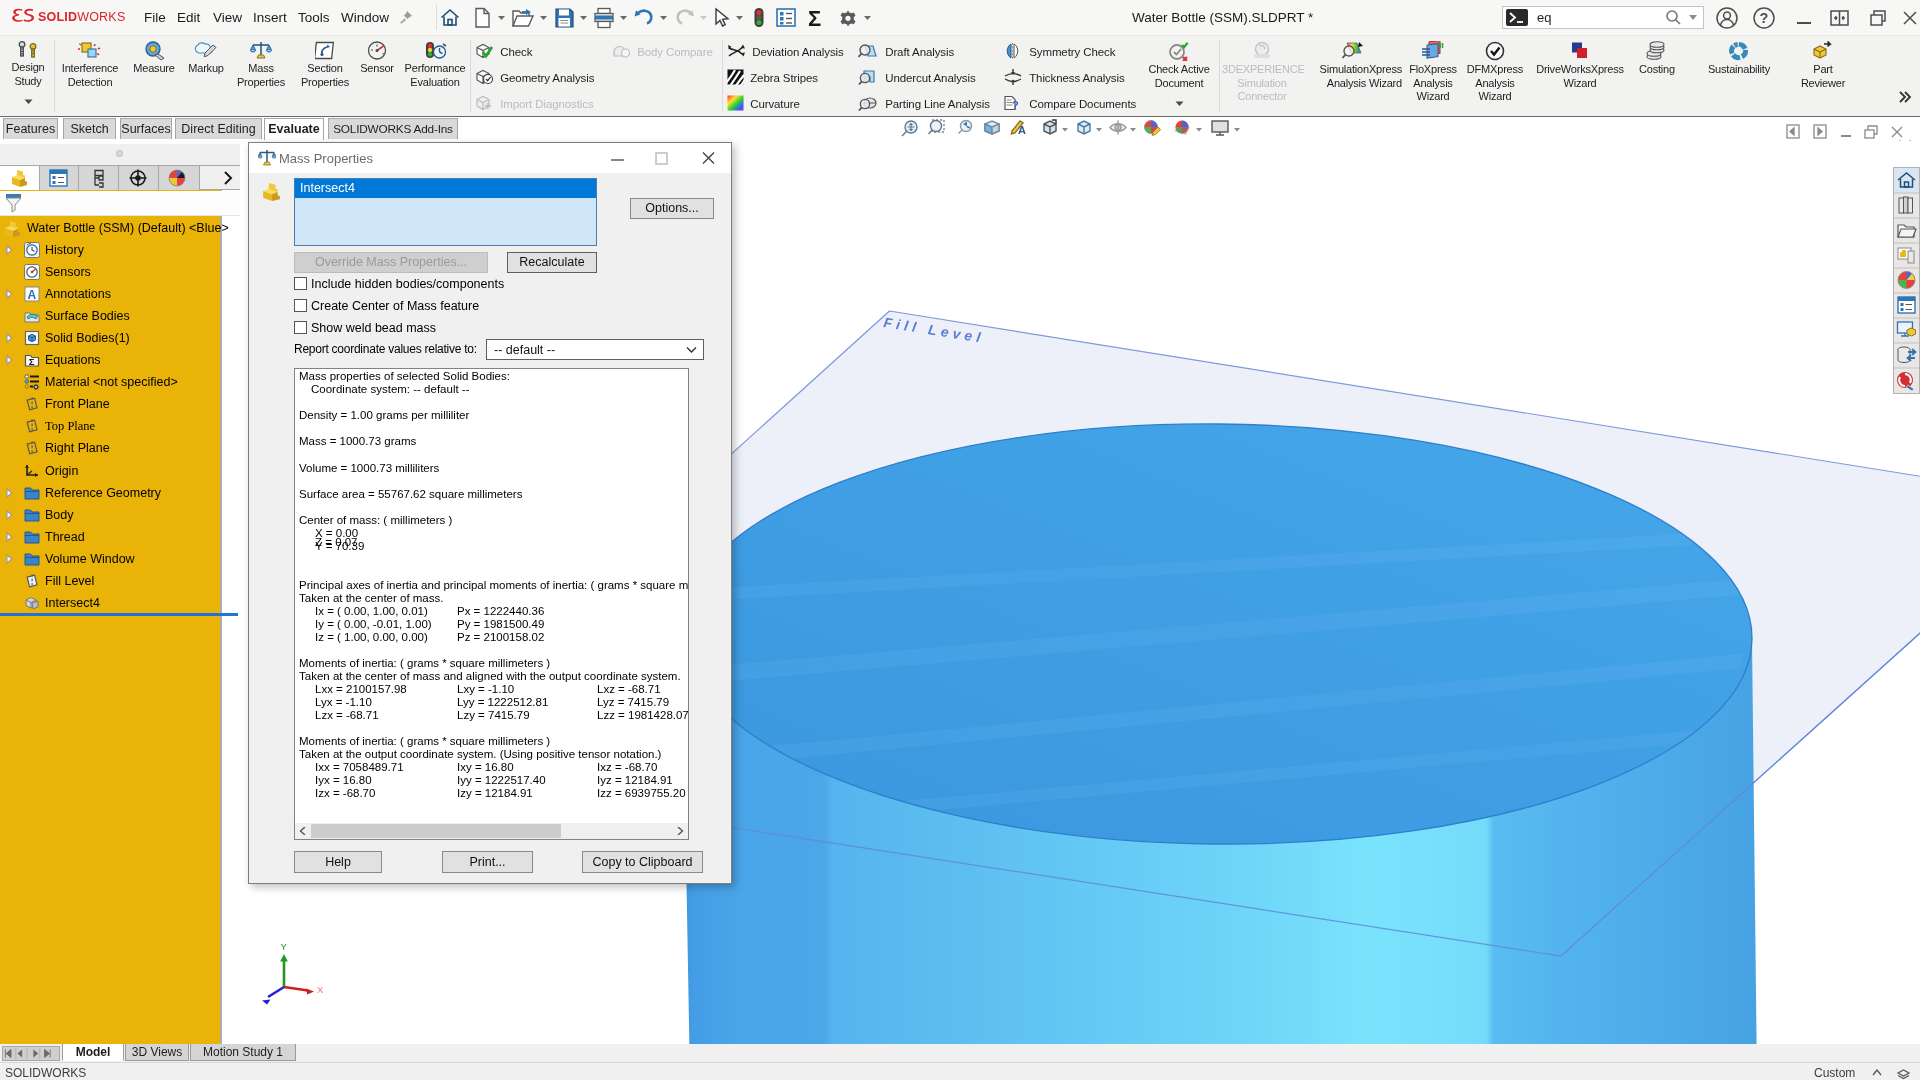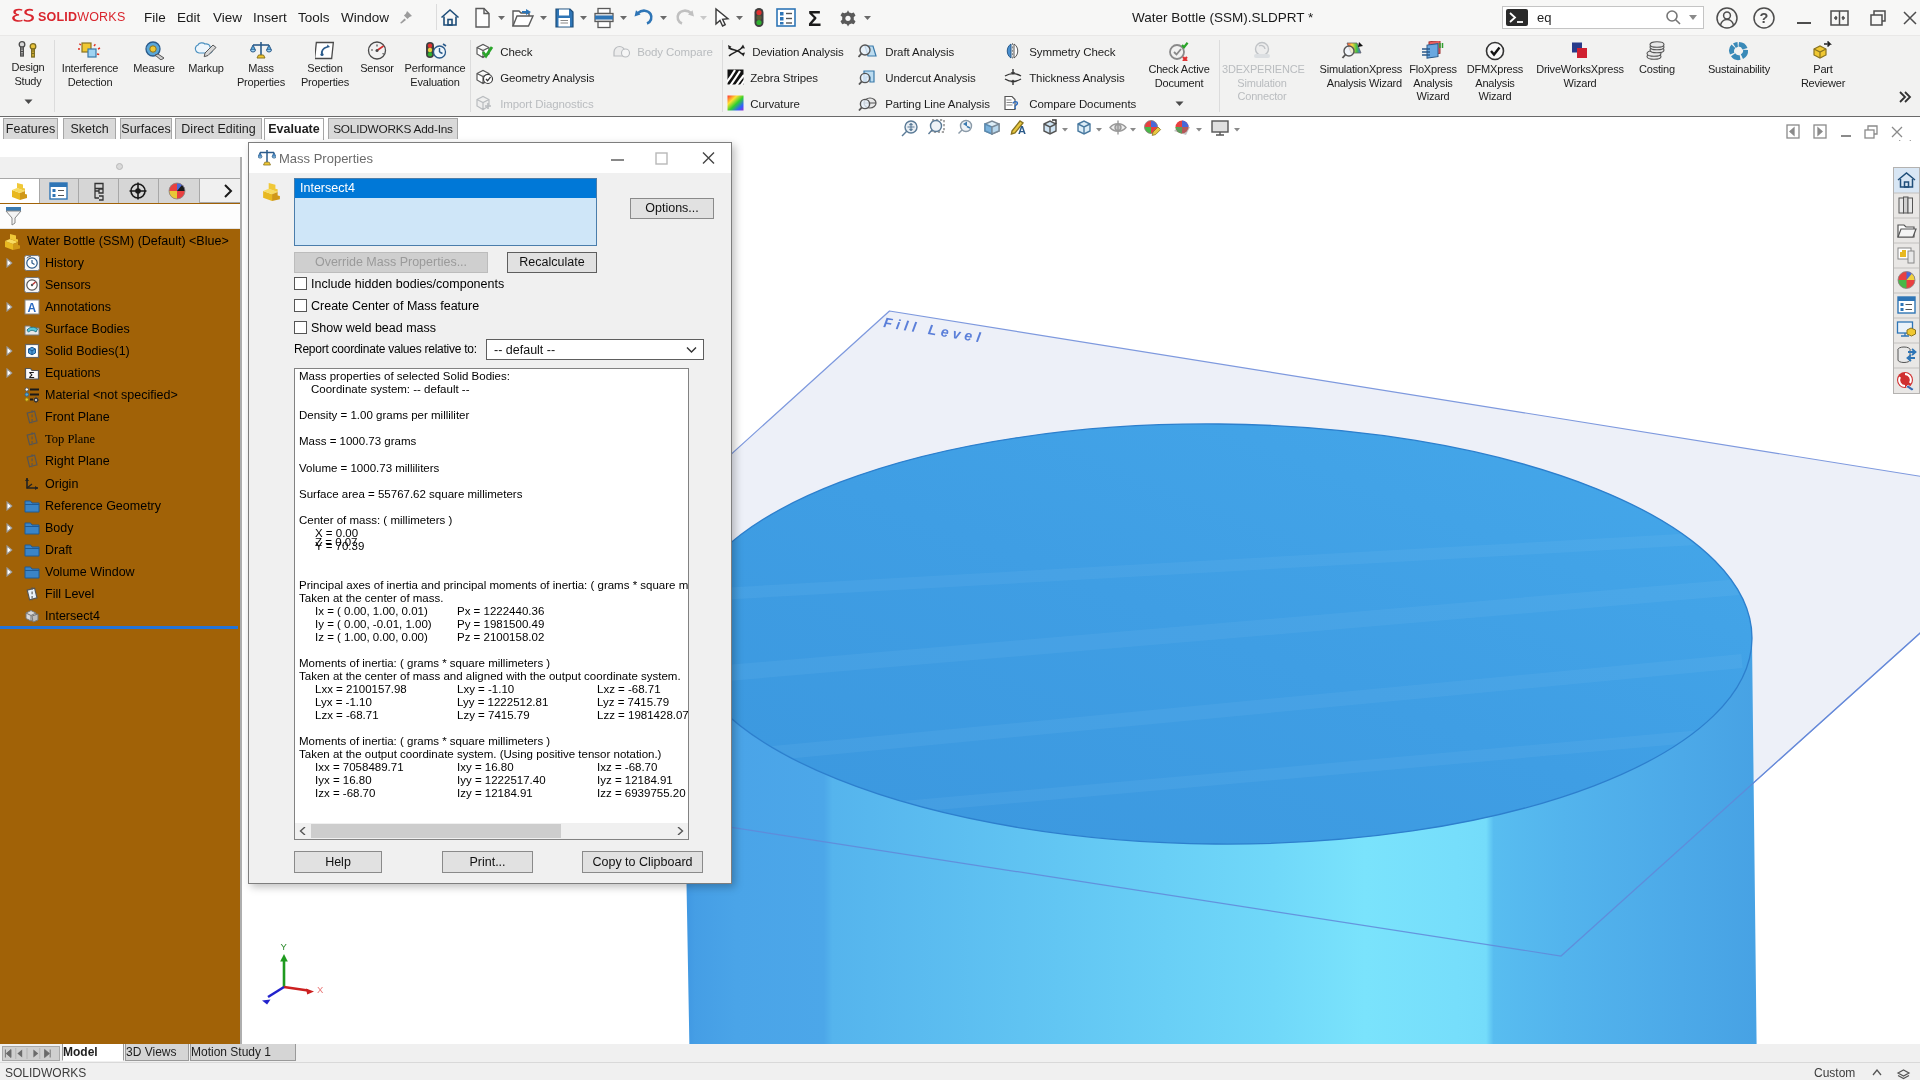--- a/index.html
+++ b/index.html
@@ -21,40 +21,40 @@
   .dis { color:#b9bcbf !important; }
   .vsep { position:absolute; width:1px; background:#dcdcdc; top:4px; height:72px; }
 
   
   #tabrow { left:0; top:117px; width:1920px; height:23px; background:#fff; }
   .rtab { position:absolute; top:1px; height:21px; background:#d9d9d9; border:1px solid #a6a6a6;
           border-bottom:none; font-size:12.5px; color:#1d1d1d; text-align:center; line-height:20px; }
   .rtab.active { background:#fff; font-weight:bold; height:22px; }
 
   
-  #leftpanel { left:0; top:157px; width:242px; height:904px; background:#a16207; border-right:2px solid #aeaeae; }
+  #leftpanel { left:0; top:144px; width:222px; height:904px; background:#eab308; border-right:2px solid #aeaeae; }
   .treerow { position:absolute; left:0; width:238px; height:22px; font-size:12.5px; color:#000; }
   .treerow .lbl { position:absolute; left:45px; top:4px; white-space:nowrap; }
 
   
   #dlg { left:248px; top:142px; width:484px; height:742px; background:#f0f0f0;
          border:1px solid #7e7e7e; box-shadow:3px 3px 8px rgba(0,0,0,0.25); }
   .btn { position:absolute; background:#e1e1e1; border:1px solid #8a8a8a; font-size:12.5px;
          color:#111; text-align:center; font-family:"Liberation Sans",sans-serif; }
   .cb { position:absolute; width:13px; height:13px; background:#fff; border:1px solid #555; }
   .cblbl { position:absolute; font-size:12.5px; color:#000; white-space:nowrap; }
   #dlgtext { position:absolute; left:45px; top:225px; width:395px; height:472px; background:#fff;
              border:1px solid #828282; font-size:11.5px; line-height:13.1px; color:#000; overflow:hidden; }
   .tl { position:absolute; left:8px; white-space:nowrap; }
 
   
   #modeltabs { left:0; top:1044px; width:1920px; height:18px; background:#f0f0f0; }
   #statusbar { left:0; top:1062px; width:1920px; height:18px; background:#f0f0f0; border-top:1px solid #d9d9d9; }
   .mtab { position:absolute; top:0; height:17px; background:#d5d5d5; border:1px solid #9a9a9a; border-top:none;
-          font-size:12px; color:#1d1d1d; line-height:16px; }
+          font-size:12px; color:#1d1d1d; text-align:center; line-height:16px; }
 </style>
 </head>
 <body>
 <div id="stage">
 
   <svg id="viewport" class="abs" style="left:242px; top:116px;" width="1678" height="928" viewBox="0 0 1678 928">
     <defs>
       <linearGradient id="sideg" x1="0" y1="0" x2="1" y2="0">
         <stop offset="0" stop-color="#3d94e0"></stop>
         <stop offset="0.012" stop-color="#459ee5"></stop>
@@ -842,21 +842,21 @@
       <span class="lbl">Body</span>
     </div>
     <div class="treerow" style="top:382px;">
         <svg class="abs" style="left:6px;top:6px;" width="7" height="10" viewBox="0 0 7 10">
           <path d="M1 1 L5.8 5 L1 9 Z" fill="#fff" stroke="#9a9a9a" stroke-width="1.1"></path>
         </svg>
       <svg class="abs" style="left:24px;top:3px;" width="16" height="16" viewBox="0 0 16 16">
         <path d="M1 3 h5.5 l1.5 2 H15 V14 H1 Z" fill="#3a85c8" stroke="#1f5a94"></path>
         <path d="M1 6.5 H15" stroke="#1f5a94"></path>
       </svg>
-      <span class="lbl">Draft</span>
+      <span class="lbl">Thread</span>
     </div>
     <div class="treerow" style="top:404px;">
         <svg class="abs" style="left:6px;top:6px;" width="7" height="10" viewBox="0 0 7 10">
           <path d="M1 1 L5.8 5 L1 9 Z" fill="#fff" stroke="#9a9a9a" stroke-width="1.1"></path>
         </svg>
       <svg class="abs" style="left:24px;top:3px;" width="16" height="16" viewBox="0 0 16 16">
         <path d="M1 3 h5.5 l1.5 2 H15 V14 H1 Z" fill="#3a85c8" stroke="#1f5a94"></path>
         <path d="M1 6.5 H15" stroke="#1f5a94"></path>
       </svg>
       <span class="lbl">Volume Window</span>

